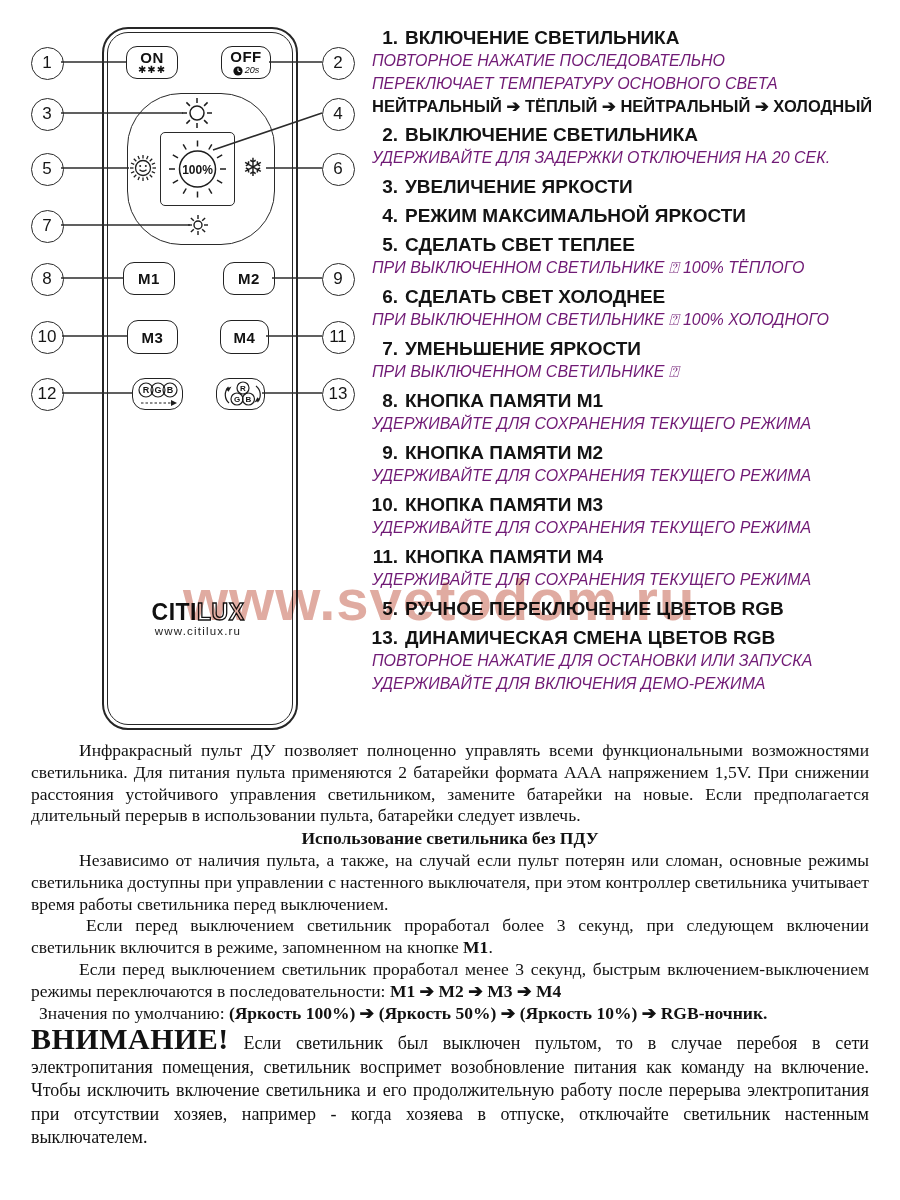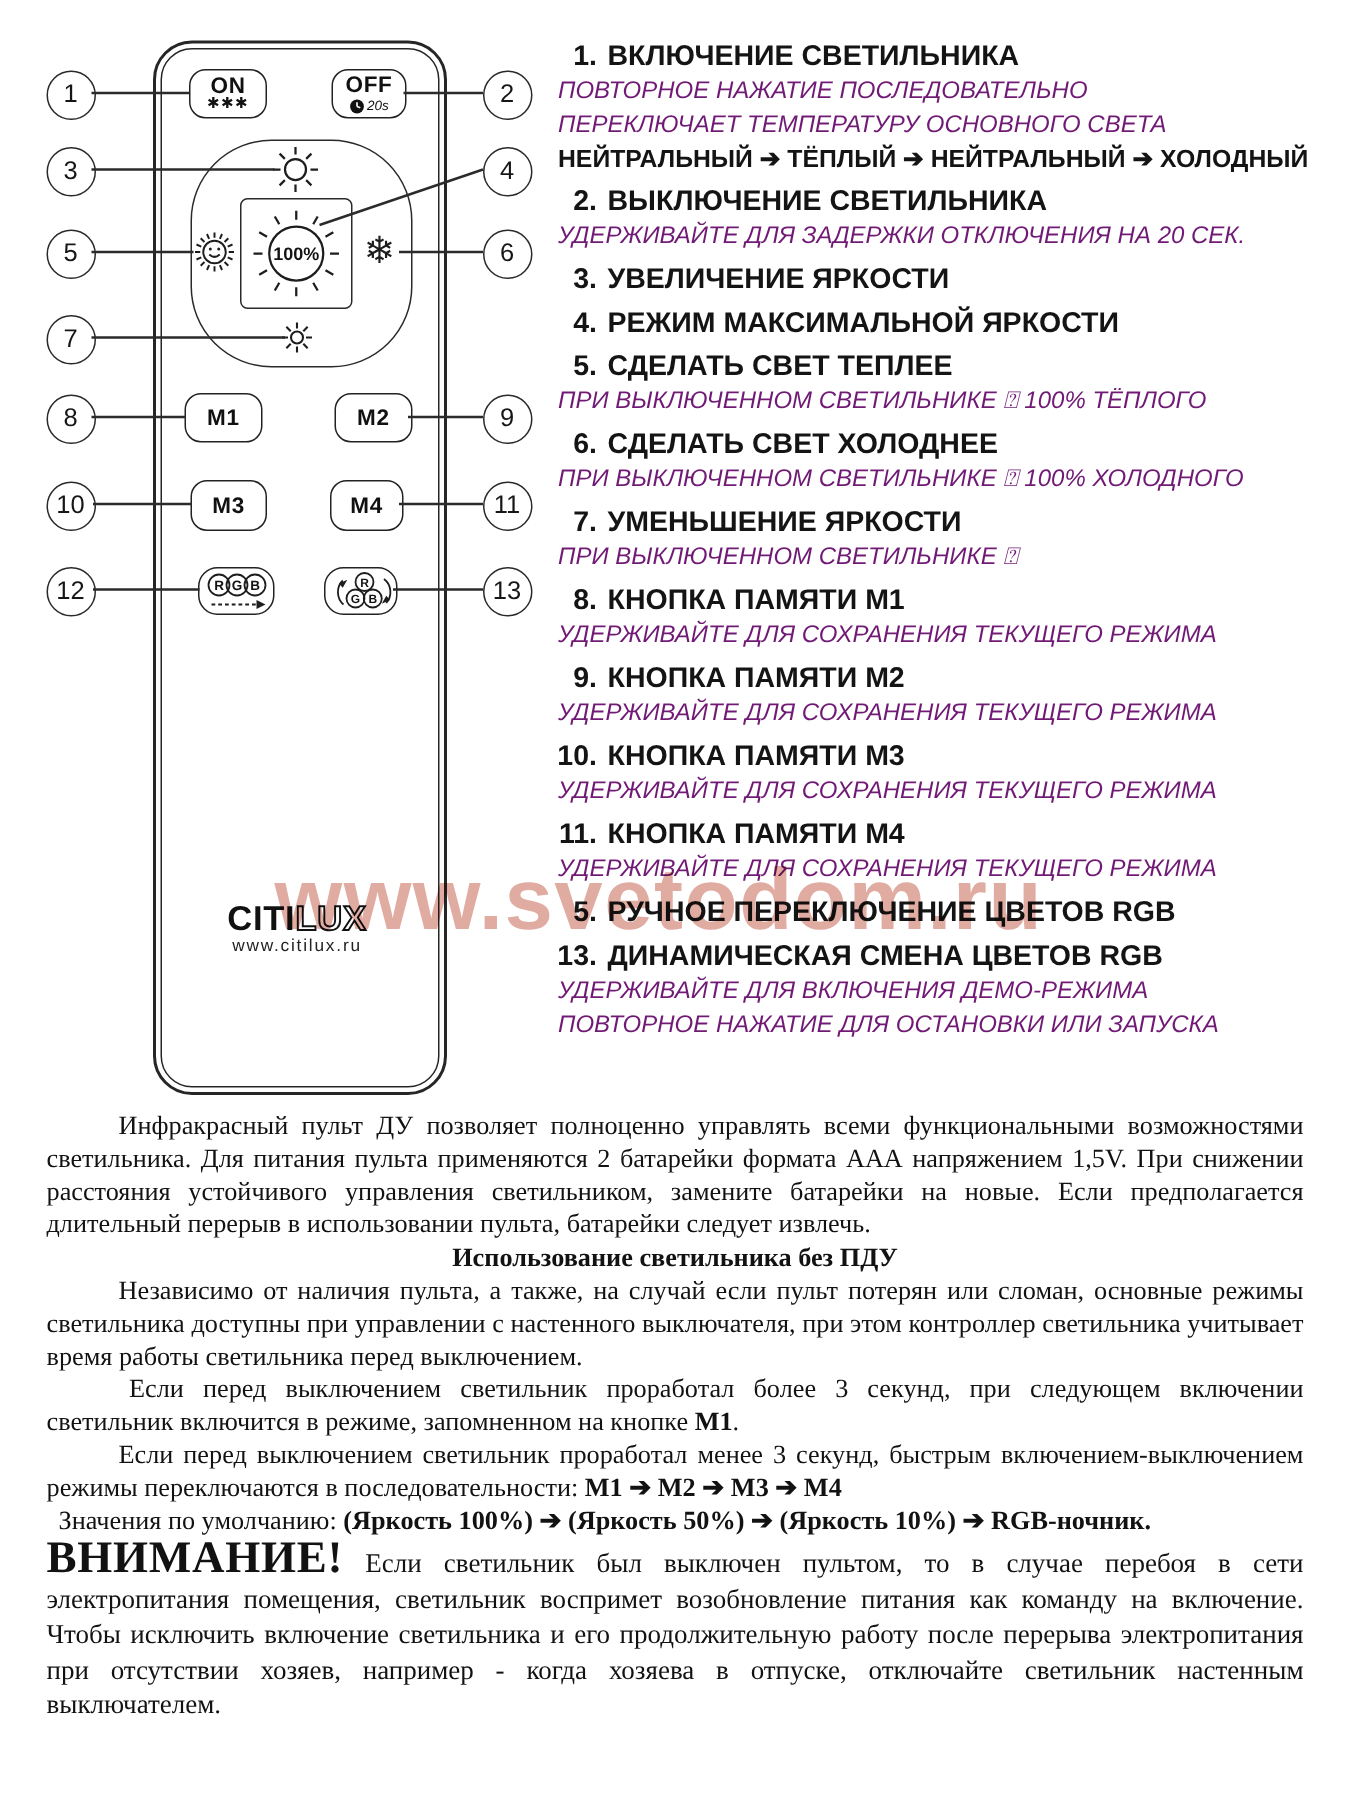--- a/index.html
+++ b/index.html
@@ -343,22 +343,22 @@
           <span class="ins-num">5.</span>
           <span class="ins-title-text">РУЧНОЕ ПЕРЕКЛЮЧЕНИЕ ЦВЕТОВ RGB</span>
         </div>
     </div>
 
     <div class="ins-item">
       <div class="ins-title">
           <span class="ins-num">13.</span>
           <span class="ins-title-text">ДИНАМИЧЕСКАЯ СМЕНА ЦВЕТОВ RGB</span>
         </div>
+      <div class="ins-sub">ПОВТОРНОЕ НАЖАТИЕ ДЛЯ ОСТАНОВКИ ИЛИ ЗАПУСКА</div>
       <div class="ins-sub">УДЕРЖИВАЙТЕ ДЛЯ ВКЛЮЧЕНИЯ ДЕМО-РЕЖИМА</div>
-      <div class="ins-sub">ПОВТОРНОЕ НАЖАТИЕ ДЛЯ ОСТАНОВКИ ИЛИ ЗАПУСКА</div>
     </div>
 
   </div>
 
   <div class="body-text">
     <p class="ind48">Инфракрасный пульт ДУ позволяет полноценно управлять всеми функциональными возможностями светильника. Для питания пульта применяются 2 батарейки формата ААА напряжением 1,5V. При снижении расстояния устойчивого управления светильником, замените батарейки на новые. Если предполагается длительный перерыв в использовании пульта, батарейки следует извлечь.</p>
     <p class="body-heading">Использование светильника без ПДУ</p>
     <p class="ind48">Независимо от наличия пульта, а также, на случай если пульт потерян или сломан, основные режимы светильника доступны при управлении с настенного выключателя, при этом контроллер светильника учитывает время работы светильника перед выключением.</p>
     <p class="ind55"><span>Если перед выключением светильник проработал более 3 секунд, при следующем включении светильник включится в режиме, запомненном на кнопке </span><b>М1</b><span>.</span></p>
     <p class="ind48"><span>Если перед выключением светильник проработал менее 3 секунд, быстрым включением-выключением режимы переключаются в последовательности: </span><b>М1 ➔ М2 ➔ М3 ➔ М4</b></p>

